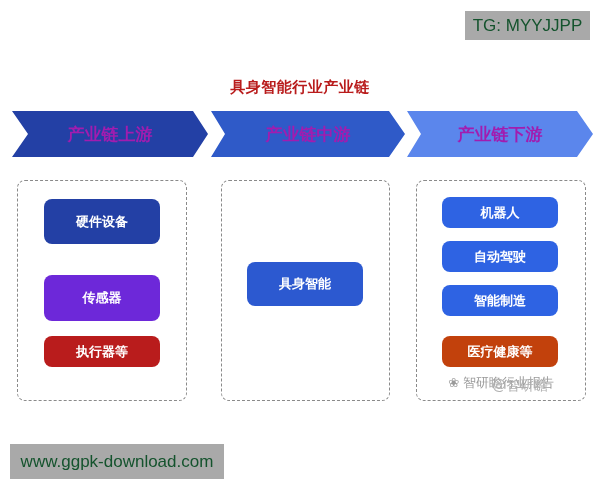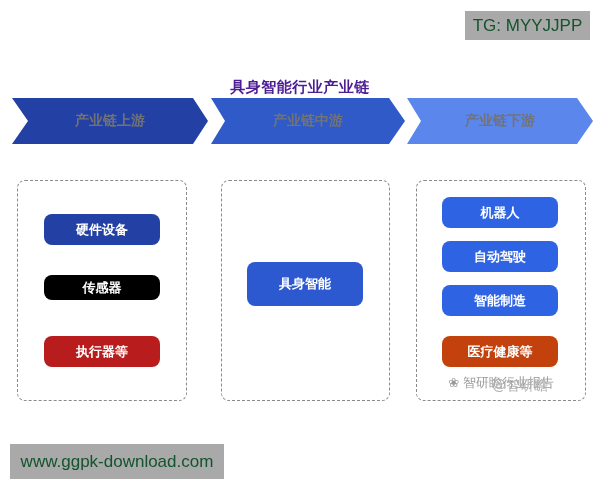--- a/index.html
+++ b/index.html
@@ -11,27 +11,27 @@
   .tag-box {
     position:absolute; background:#a9a9a9; color:#14532d;
     font-family: "Liberation Sans", "DejaVu Sans", sans-serif;
     display:flex; align-items:center; justify-content:center;
   }
   #tg-box { left:465px; top:11px; width:125px; height:29px; font-size:17px; }
   #site-box { left:10px; top:444px; width:214px; height:35px; font-size:17px; }
 
   .title {
     position:absolute; left:0; top:78px; width:600px; text-align:center;
-    font-size:15px; font-weight:bold; color:#4c1d95; letter-spacing:0.5px;
+    font-size:15px; font-weight:bold; color:#b91c1c; letter-spacing:0.5px;
   }
 
   .chevron {
-    position:absolute; top:98px; height:46px;
+    position:absolute; top:111px; height:46px;
     display:flex; align-items:center; justify-content:center;
-    color:#737373; font-size:14px; font-weight:bold;
+    color:#a21caf; font-size:17px; font-weight:bold;
   }
   .chevron svg { position:absolute; left:0; top:0; }
   .chevron span { position:relative; z-index:1; }
 
   .panel {
     position:absolute; top:180px; height:221px;
     border:1.5px dashed #8a8a8a; border-radius:8px; box-sizing:border-box;
     background:#ffffff;
   }
   .node {
@@ -68,22 +68,22 @@
   <span>产业链中游</span>
 </div>
 <div class="chevron" style="left:407px;width:186px;">
   <svg width="186" height="46">
     <polygon points="0,0 170,0 186,23 170,46 0,46 14,23" fill="#5b86ec"></polygon>
   </svg>
   <span>产业链下游</span>
 </div>
 
 <div class="panel" style="left:17px;width:170px;">
-  <div class="node" style="left:26px;top:33px;width:116px;height:31px;background:#2340a5;">硬件设备</div>
-  <div class="node" style="left:26px;top:94px;width:116px;height:25px;background:#000000;">传感器</div>
+  <div class="node" style="left:26px;top:18px;width:116px;height:45px;background:#2340a5;">硬件设备</div>
+  <div class="node" style="left:26px;top:94px;width:116px;height:46px;background:#6d28d9;">传感器</div>
   <div class="node" style="left:26px;top:155px;width:116px;height:31px;background:#b91c1c;">执行器等</div>
 </div>
 
 <div class="panel" style="left:221px;width:169px;">
   <div class="node" style="left:25px;top:81px;width:116px;height:44px;background:#2c59d0;text-align:center;">具身智能</div>
 </div>
 
 <div class="panel" style="left:416px;width:170px;">
   <div class="node" style="left:25px;top:16px;width:116px;height:31px;background:#2e63e3;">机器人</div>
   <div class="node" style="left:25px;top:60px;width:116px;height:31px;background:#2e63e3;">自动驾驶</div>

